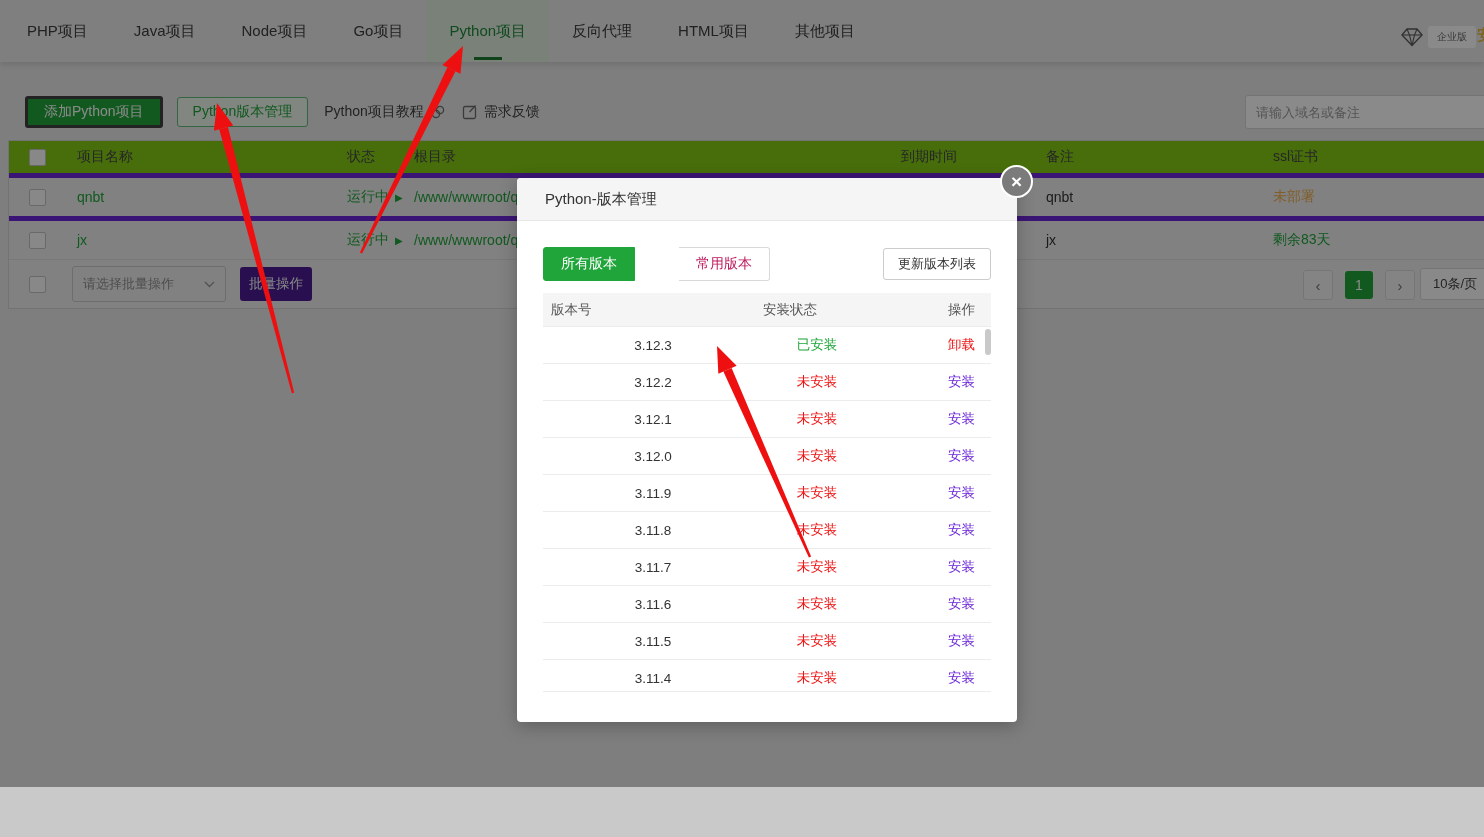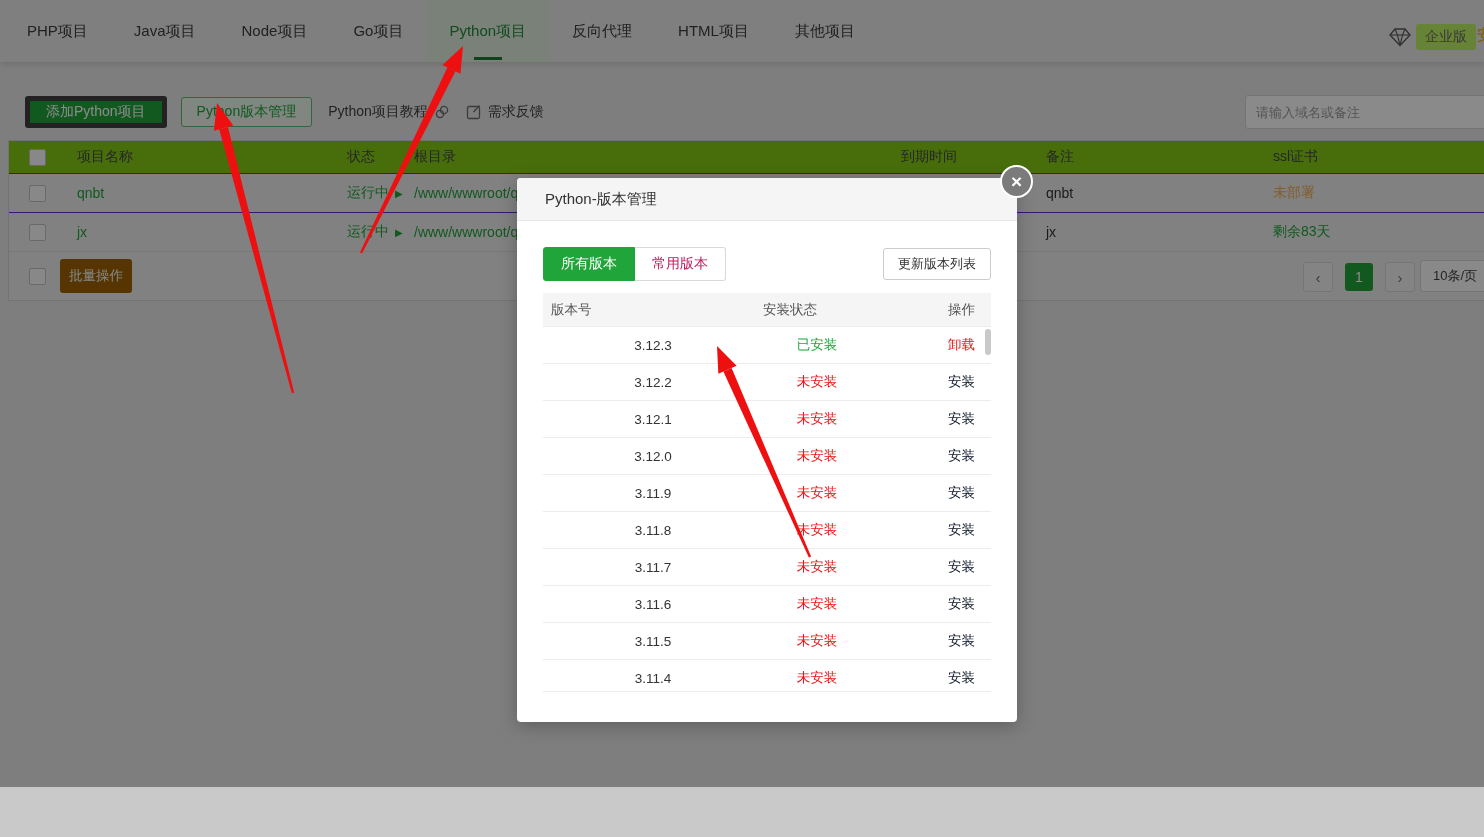--- a/index.html
+++ b/index.html
@@ -7,90 +7,90 @@
 
   
   .tabbar{position:absolute;left:0;top:0;right:0;height:62px;background:#ebebeb;display:flex;align-items:stretch;
           box-shadow:0 3px 5px rgba(0,0,0,0.10);padding-left:4px;}
   .tab{display:flex;align-items:center;padding:0 23px;font-size:15px;color:#3d3d3d;cursor:pointer;position:relative;}
   .tab.active{background:#e2eede;color:#1f8a3b;}
   .tab.active .tab-underline{position:absolute;left:50%;bottom:2px;transform:translateX(-50%);width:28px;height:3px;background:#1e7c33;}
 
   .license{position:absolute;top:24px;right:8px;height:25px;display:flex;align-items:center;z-index:2;}
   .gem-icon{margin-right:5px;}
-  .license-pill{background:#bef264;border-radius:3px;color:#6b6b6b;font-size:14px;padding:4px 9px;}
+  .license-pill{background:#ffffff;border-radius:3px;color:#6b6b6b;font-size:10px;padding:4px 9px;}
   .edge-clip{position:absolute;top:26px;right:0;width:7px;height:22px;overflow:hidden;z-index:2;}
   .edge-clip span{color:#e7b93c;font-size:15px;font-weight:bold;}
 
   
   .toolbar{position:absolute;left:25px;top:95px;right:0;height:34px;display:flex;align-items:center;}
-  .btn-primary{background:#20a53a;color:#fff;border:5px solid #404040;border-radius:3px;height:32px;padding:0 16px;
+  .btn-primary{background:#20a53a;color:#fff;border:3px solid #404040;border-radius:3px;height:32px;padding:0 16px;
                font-size:14px;cursor:pointer;font-family:inherit;}
   .btn-outline{background:#eef7ee;color:#20a53a;border:1px solid #5fbd74;border-radius:3px;height:30px;padding:0 15px;
                font-size:14px;margin-left:14px;cursor:pointer;font-family:inherit;}
   .tool-link{display:flex;align-items:center;margin-left:16px;color:#424242;font-size:14px;text-decoration:none;cursor:pointer;gap:6px;}
   .search{position:absolute;left:1220px;top:0;width:290px;height:32px;border:1px solid #d6d6d6;border-radius:3px;
           background:#fff;padding:0 10px;font-size:13px;color:#333;font-family:inherit;}
   .search::placeholder{color:#9c9c9c;}
 
   
   .ptable{position:absolute;left:8px;top:140px;width:1476px;border:1px solid #d5d5d5;background:#efefef;}
   .prow{display:grid;grid-template-columns:56px 274px 67px 487px 145px 227px 1fr;align-items:center;height:38px;
-        border-top:1px solid #6d28d9;font-size:14px;color:#333;}
+        border-top:5px solid #6d28d9;font-size:14px;color:#333;}
   .prow.phead{height:32px;border-top:none;background:#84cc16;color:#474747;}
   .cb{width:15px;height:15px;border:1px solid #c2c2c2;border-radius:2px;background:#fbfbfb;margin-left:20px;}
   .cell{padding-left:8px;white-space:nowrap;overflow:hidden;}
   .cell.name{padding-left:12px;}
   .green{color:#20a53a;}
   .orange{color:#efad4d;}
   .play-icon{font-size:10px;margin-left:6px;}
 
   .batchrow{display:flex;align-items:center;height:48px;border-top:1px solid #dedede;position:relative;}
   .batch-select{margin-left:26px;width:132px;height:34px;border:1px solid #c9c9c9;border-radius:3px;display:flex;
                 align-items:center;justify-content:space-between;padding:0 10px;color:#8f8f8f;font-size:13px;cursor:pointer;}
-  .btn-batch{margin-left:14px;height:34px;width:72px;background:#a16207;color:#f4faf5;border:none;border-radius:3px;
+  .btn-batch{margin-left:14px;height:34px;width:72px;background:#4c1d95;color:#f4faf5;border:none;border-radius:3px;
              font-size:13.5px;cursor:pointer;font-family:inherit;}
   .pager{position:absolute;right:70px;top:10px;display:flex;align-items:center;gap:12px;}
   .pg-btn{width:28px;height:28px;border:1px solid #d9d9d9;border-radius:3px;background:#f4f4f4;color:#6e6e6e;
           display:flex;align-items:center;justify-content:center;font-size:15px;cursor:pointer;}
   .pg-cur{width:28px;height:28px;border-radius:3px;background:#20a53a;color:#fff;display:flex;align-items:center;
           justify-content:center;font-size:14px;cursor:pointer;}
   .pg-size{position:absolute;right:-33px;top:8px;width:84px;height:30px;border:1px solid #d9d9d9;border-radius:3px;
            background:#fdfdfd;color:#444;font-size:13px;display:flex;align-items:center;padding-left:12px;cursor:pointer;}
 
   
   .overlay{position:absolute;inset:0;background:rgba(0,0,0,0.46);z-index:10;}
   .modal{position:absolute;left:517px;top:178px;width:500px;height:544px;background:#fff;border-radius:4px;z-index:20;
          box-shadow:0 4px 18px rgba(0,0,0,0.25);}
   .modal-head{height:42px;background:#f5f5f5;border-bottom:1px solid #e7e7e7;border-radius:4px 4px 0 0;
               display:flex;align-items:center;padding-left:28px;font-size:15px;color:#333;}
   .modal-close{position:absolute;top:-13px;left:483px;width:33px;height:33px;border-radius:50%;background:#7b7b7b;
                border:2.5px solid #fff;color:#fff;font-size:19px;font-weight:bold;line-height:27px;text-align:center;
                cursor:pointer;padding:0;z-index:21;}
   .modal-body{padding:26px 26px 0 26px;}
-  .vtabs{display:flex;align-items:center;}
+  .vtabs{display:flex;align-items:center;gap:44px;}
   .vtab{height:34px;padding:0 17px;font-size:14px;cursor:pointer;border:1px solid #d9d9d9;background:#fff;color:#be185d;
         font-family:inherit;}
   .vtab.active{background:#20a53a;border-color:#20a53a;color:#fff;border-radius:3px 0 0 3px;}
   .vtab.plain{border-left:none;border-radius:0 3px 3px 0;}
   .btn-update{margin-left:auto;height:32px;padding:0 14px;background:#fff;border:1px solid #ccc;border-radius:3px;
               font-size:13px;color:#333;cursor:pointer;font-family:inherit;}
   .vtable{position:relative;margin-top:12px;height:398px;overflow:hidden;border-bottom:1px solid #ececec;}
   .vhead{display:grid;grid-template-columns:212px 1fr 120px;height:33px;align-items:center;background:#f5f5f5;
          font-size:13.5px;color:#555;}
   .vhead span{padding-left:8px;}
   .vhead .op{text-align:right;padding-right:16px;}
   .vrow{display:grid;grid-template-columns:212px 1fr 120px;height:36px;align-items:center;border-top:1px solid #ececec;
         font-size:13.5px;background:#fff;}
   .vrow span{padding-left:8px;text-align:center;}
   .vrow .ver{color:#333;}
   .vrow .st-ok{color:#20a53a;}
   .vrow .st-no{color:#ef1212;}
   .vrow .op{text-align:right;padding-right:16px;cursor:pointer;}
-  .vrow .op.install{color:#0f172a;}
+  .vrow .op.install{color:#6d28d9;}
   .vrow .op.uninstall{color:#ef1212;}
   .vscroll{position:absolute;right:0;top:36px;width:6px;height:26px;background:#c9c9c9;border-radius:3px;}
 
   .arrows{position:absolute;left:0;top:0;z-index:30;pointer-events:none;}
   svg.iconsvg{display:block;}
 </style>
 </head>
 <body>
 
 <div class="stage">
@@ -171,20 +171,26 @@
         <span>运行中</span><span class="play-icon">▶</span>
       </div>
       <div class="cell green">/www/wwwroot/qn</div>
       <div class="cell"></div>
       <div class="cell">jx</div>
       <div class="cell green">剩余83天</div>
     </div>
 
     <div class="batchrow">
       <div class="cb" style="margin-left:20px;"></div>
+      <div class="batch-select">
+        <span>请选择批量操作</span>
+        <svg class="iconsvg" width="11" height="7" viewBox="0 0 11 7">
+          <polyline points="1,1 5.5,5.5 10,1" fill="none" stroke="#9a9a9a" stroke-width="1.4"></polyline>
+        </svg>
+      </div>
       <button class="btn-batch">批量操作</button>
       <div class="pager">
         <div class="pg-btn">‹</div>
         <div class="pg-cur">1</div>
         <div class="pg-btn">›</div>
       </div>
       <div class="pg-size">10条/页</div>
     </div>
   </div>
 

